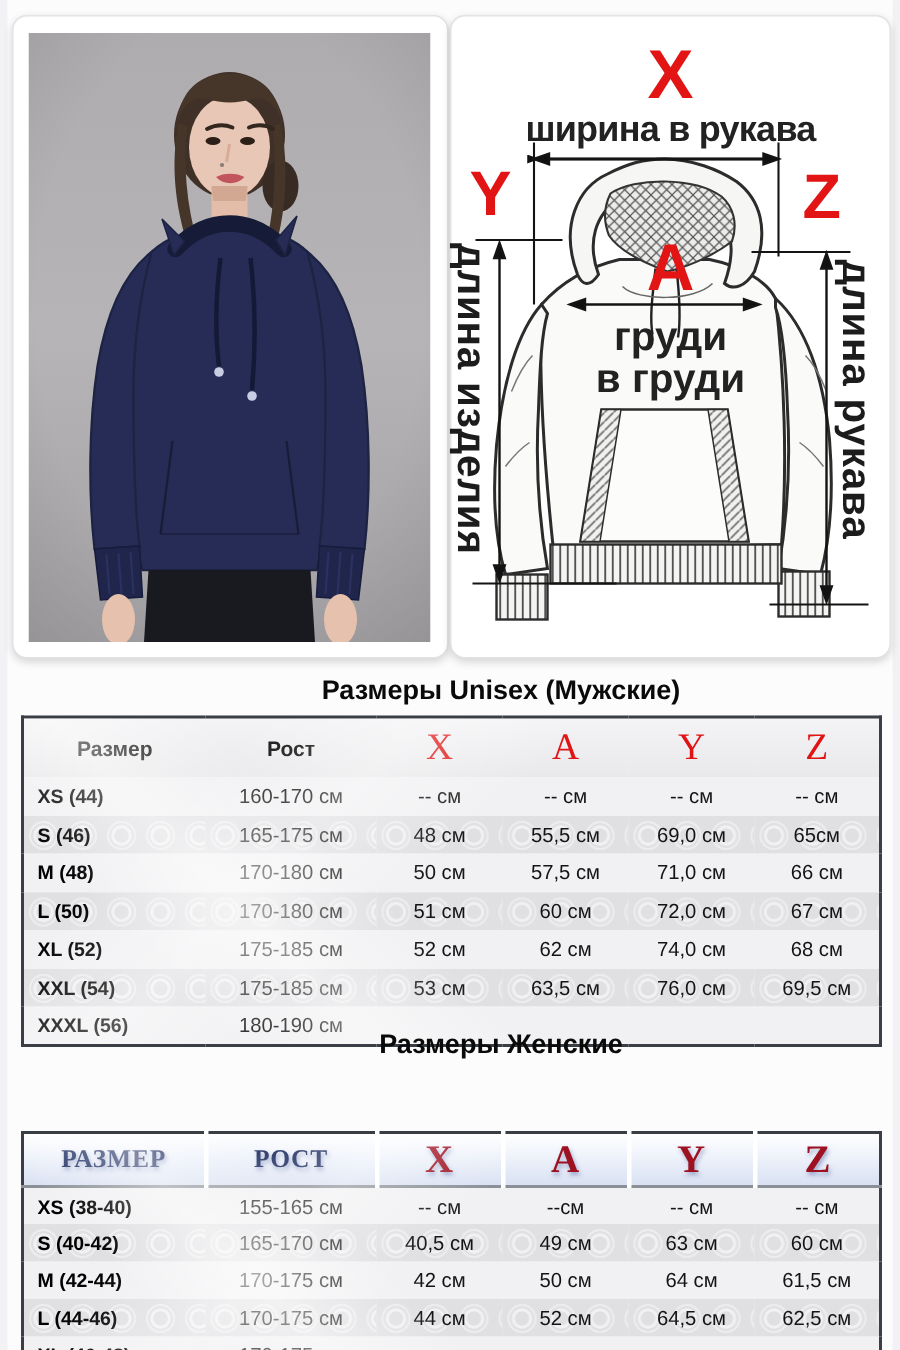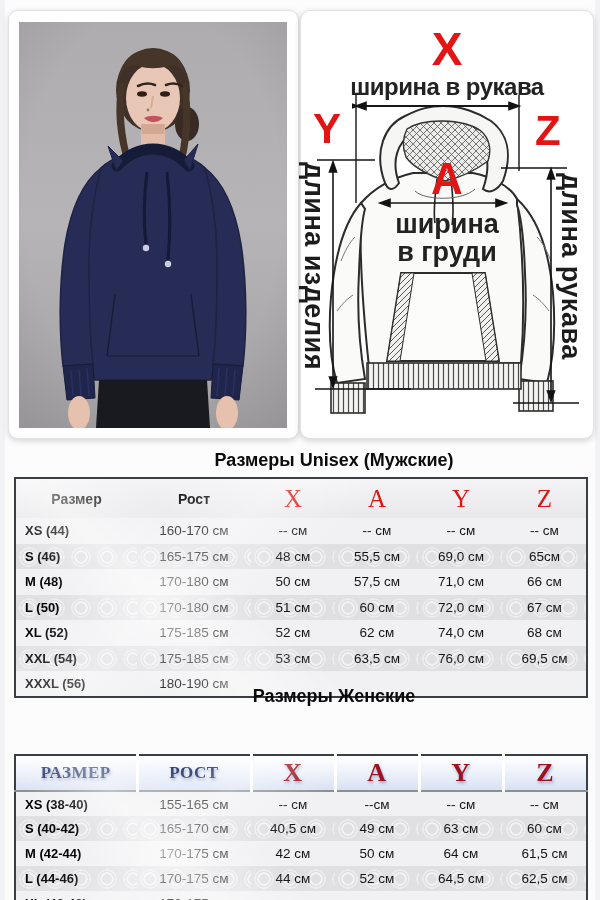--- a/index.html
+++ b/index.html
@@ -238,21 +238,21 @@
       <path d="M79,192 L89,188.5 L89,195.5 Z"></path>
         <path d="M205,192 L195,188.5 L195,195.5 Z"></path>
     </g>
   </svg>
 
   <div class="dlabel lbl-x">X</div>
   <div class="dcap cap-x">ширина в рукава</div>
   <div class="dlabel lbl-y">Y</div>
   <div class="dlabel lbl-z">Z</div>
   <div class="dlabel lbl-a">A</div>
-  <div class="dcap cap-a1">ширина</div>
+  <div class="dcap cap-a1">груди</div>
   <div class="dcap cap-a2">в груди</div>
   <div class="vtext vtext-left">длина изделия</div>
   <div class="vtext vtext-right">длина рукава</div>
 </div>
 
 <div class="section-title title-1">Размеры Unisex (Мужские)</div>
 
 <div class="table-wrap tw-1">
   <table class="t1">
     <colgroup>

